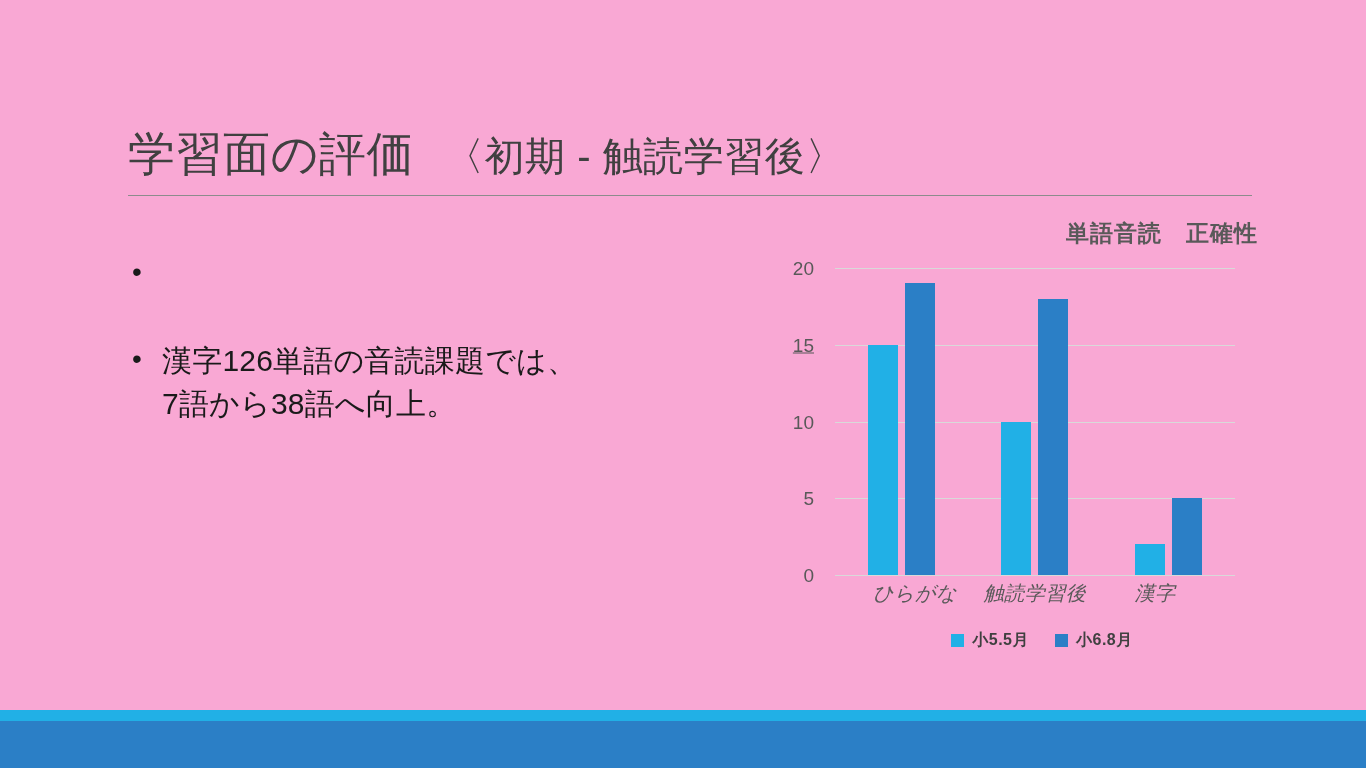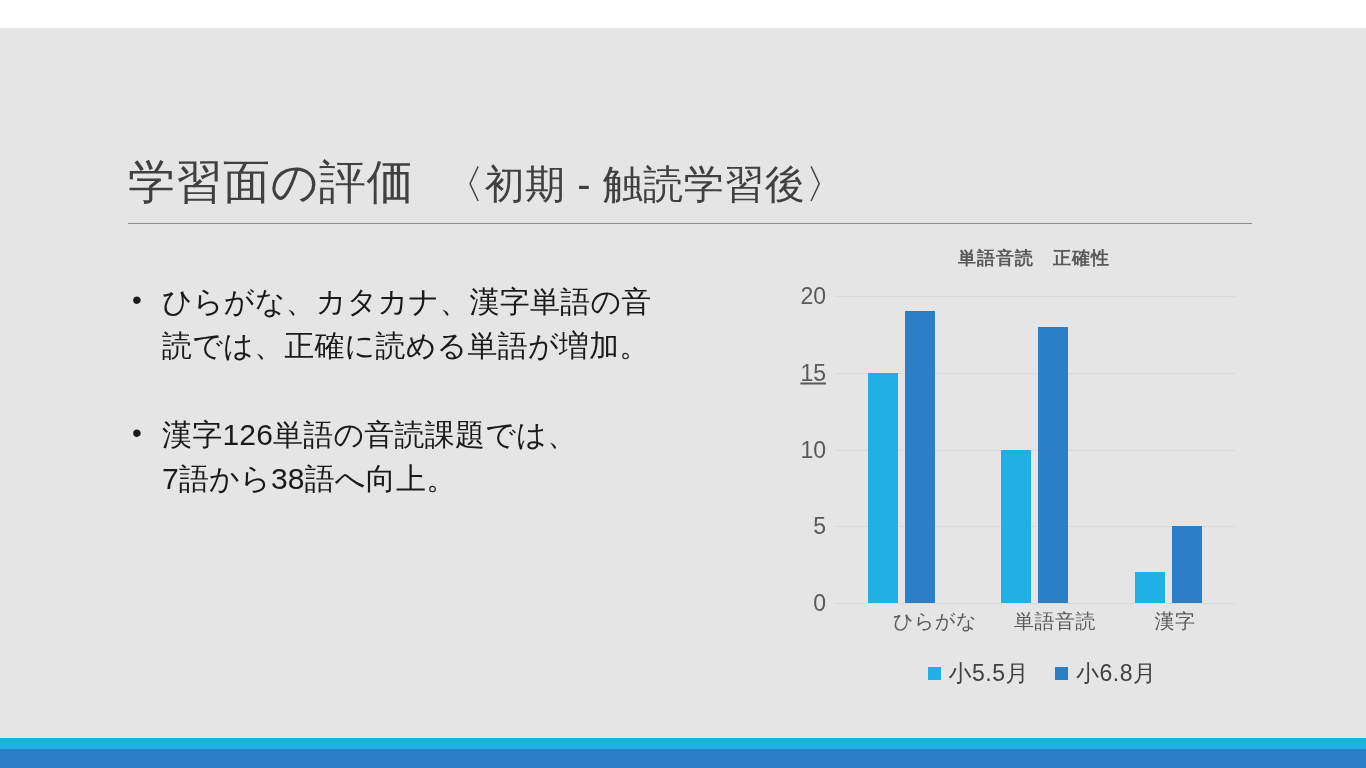--- a/index.html
+++ b/index.html
@@ -5,21 +5,21 @@
   * { margin:0; padding:0; box-sizing:border-box; }
   html,body { width:1366px; height:768px; }
   body {
     background:#ffffff;
     font-family:"Liberation Sans","DejaVu Sans",sans-serif;
     overflow:hidden;
     position:relative;
   }
 
   
-  #slide { position:absolute; inset:0; background:#e5e5e5;margin-top:28px; }
+  #slide { position:absolute; inset:0; background:#f9a8d4; }
 
   
   #title-block {
     position:absolute;
     left:128px; top:112px; width:1124px; height:84px;
     display:flex; align-items:center;
   }
   .title-main {
     font-size:47px; font-weight:300; color:#404040;
     letter-spacing:0.5px; white-space:pre; line-height:1.05;
@@ -50,69 +50,69 @@
     font-size:30px; color:#1a1a1a; line-height:1.45;
     letter-spacing:0.2px; white-space:pre-line;
   }
 
   
   #chart {
     position:absolute;
     left:778px; top:218px; width:480px; height:460px;
   }
   #chart-title {
-    text-align:center; font-size:18px; font-weight:700; color:#595959;
+    text-align:right; font-size:23px; font-weight:700; color:#595959;
     letter-spacing:1px; white-space:pre; margin-left:32px;
   }
   #plot-wrap {
     position:absolute; left:0; top:50px; width:480px; height:345px;
   }
   #y-axis {
     position:absolute; left:0; top:0; width:52px; height:307px;
   }
   .y-tick {
-    position:absolute; right:4px; transform:translateY(-50%);
-    font-size:23px; color:#595959; line-height:1;
+    position:absolute; right:16px; transform:translateY(-50%);
+    font-size:19px; color:#595959; line-height:1;
   }
   #plot {
     position:absolute; left:57px; top:0; width:400px; height:307px;
   }
   .gridline {
     position:absolute; left:0; width:100%; height:1px; background:#d9d9d9;
   }
   .gridline.baseline { background:#d9d9d9; }
   #bars {
     position:absolute; left:0; bottom:0; width:100%; height:100%;
     display:flex; align-items:flex-end; justify-content:space-around;
   }
   .bar-group {
     display:flex; align-items:flex-end; gap:7px; height:100%;
   }
   .bar { width:30px; }
   .bar.s0 { background:#21B0E6; }
   .bar.s1 { background:#2B7FC6; }
   #x-axis {
     position:absolute; left:57px; top:312px; width:400px;
-    display:flex; justify-content:flex-end;
+    display:flex; justify-content:center;font-style:italic;
   }
   .x-label {
     font-size:20px; color:#595959; text-align:center; width:120px;
     letter-spacing:0.5px;
   }
   #legend {
     position:absolute; left:0; top:412px; width:480px;
     display:flex; justify-content:center; align-items:center; gap:26px;
     margin-left:24px;
   }
   .legend-item { display:flex; align-items:center; gap:8px; }
   .legend-swatch { width:13px; height:13px; display:inline-block; }
   .legend-swatch.s0 { background:#21B0E6; }
   .legend-swatch.s1 { background:#2B7FC6; }
   .legend-label {
-    font-size:23px; font-weight:400; color:#404040; letter-spacing:0.5px;
+    font-size:16px; font-weight:700; color:#404040; letter-spacing:0.5px;
   }
 
   
   #band-light {
     position:absolute; left:0; top:710px; width:1366px; height:11px;
     background:#21B0E6;
   }
   #band-dark {
     position:absolute; left:0; top:721px; width:1366px; height:47px;
     background:#2B7FC6;
@@ -127,22 +127,20 @@
     <span class="title-main">学習面の評価</span>
     <span class="title-sub">〈初期 - 触読学習後〉</span>
   </div>
   <div id="title-rule"></div>
 
   <div id="left-col">
 
     <div id="bullets">
       <div class="bullet-item">
         <span class="bullet-mark">•</span>
-        <span class="bullet-text">ひらがな、カタカナ、漢字単語の音
-読では、正確に読める単語が増加。</span>
       </div>
       <div class="bullet-item">
         <span class="bullet-mark">•</span>
         <span class="bullet-text">漢字126単語の音読課題では、
 7語から38語へ向上。</span>
       </div>
     </div>
   </div>
 
   <div id="chart">
@@ -174,21 +172,21 @@
               <div class="bar s1" style="height: 276.3px; background: rgb(43, 127, 198);"></div>
             </div>
             <div class="bar-group">
               <div class="bar s0" style="height: 30.7px; background: rgb(33, 176, 230);"></div>
               <div class="bar s1" style="height: 76.75px; background: rgb(43, 127, 198);"></div>
             </div>
           </div>
       </div>
       <div id="x-axis">
           <div class="x-label">ひらがな</div>
-          <div class="x-label">単語音読</div>
+          <div class="x-label">触読学習後</div>
           <div class="x-label">漢字</div>
         </div>
     </div>
 
     <div id="legend">
         <div class="legend-item">
           <span class="legend-swatch s0" style="background: rgb(33, 176, 230);"></span>
           <span class="legend-label">小5.5月</span>
         </div>
         <div class="legend-item">

